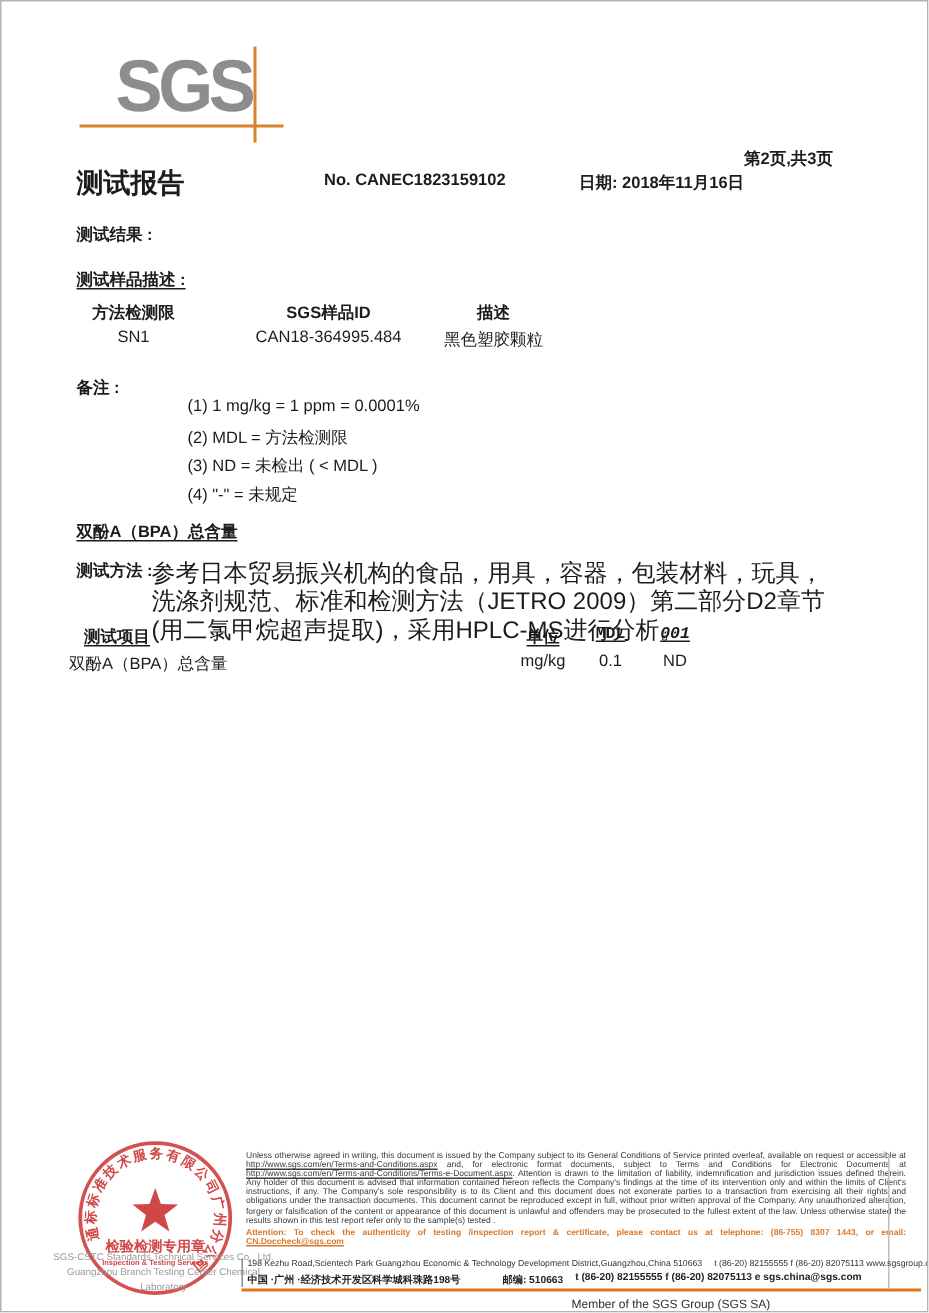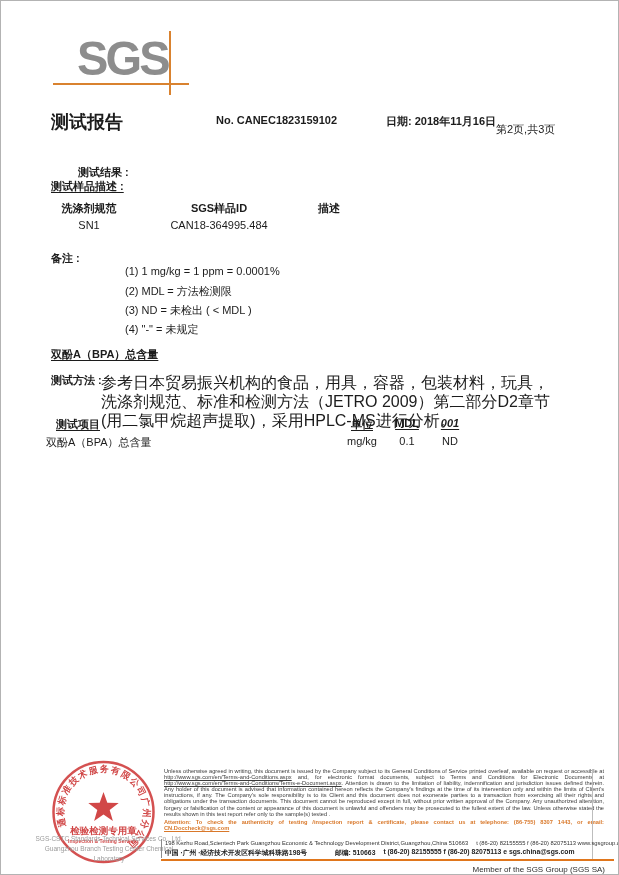--- a/index.html
+++ b/index.html
@@ -17,26 +17,26 @@
     color: #8d8d8d; letter-spacing: -3px; line-height: 1;
     transform: scaleX(0.96); transform-origin: left top;
   }
   .logo-hline { left: 52px; top: 82px; width: 136px; height: 2px; background: #d9822f; }
   .logo-vline { left: 168px; top: 30px; width: 2px; height: 64px; background: #d9822f; }
 
   
   .page-title { left: 50px; top: 109px; font-size: 18px; font-weight: bold; }
   .report-no  { left: 215px; top: 113px; font-size: 11px; font-weight: bold; }
   .report-date{ left: 385px; top: 113px; font-size: 11px; font-weight: bold; }
-  .page-info  { left: 495px; top: 121px; font-size: 11px; font-weight: normal; }
+  .page-info  { left: 495px; top: 97px; font-size: 11px; font-weight: bold; }
 
   .label-11b { font-size: 11px; font-weight: bold; }
   .uline { text-decoration: underline; text-underline-offset: 2px; }
 
-  .results-label { left: 50px; top: 164px; margin-left: 27px; }
+  .results-label { left: 50px; top: 148px; }
   .sample-heading { left: 50px; top: 178px; }
 
   
   .s-col1 { left: 48px;  width: 80px;  text-align: center; }
   .s-col2 { left: 128px; width: 100px; text-align: center; margin-left: 40px; }
   .s-col3 { left: 243px; width: 170px; text-align: center; }
   .s-head { top: 200px; font-size: 11px; font-weight: bold; }
   .s-row  { top: 218px; font-size: 11px; }
 
   .notes-heading { left: 50px; top: 250px; }
@@ -45,21 +45,21 @@
   .bpa-heading { left: 50px; top: 346px; }
   .method-label { left: 50px; top: 372px; }
   .method-text { left: 100px; top: 372px; width: 462px; font-size: 16px; line-height: 19px; }
 
   
   .r-item-h { left: 55px; width: 200px; text-align: left; }
   .r-item   { left: 45px; width: 240px; text-align: left; }
   .r-unit { left: 336px; width: 50px; text-align: center; }
   .r-mdl  { left: 386px; width: 40px; text-align: center; }
   .r-smp  { left: 426px; width: 46px; text-align: center; }
-  .r-head { top: 416px; font-size: 11px; font-weight: bold; }
+  .r-head { top: 416px; font-size: 11px; font-weight: bold; font-family: Liberation Mono, monospace; }
   .r-row  { top: 434px; font-size: 11px; }
   .ital { font-style: italic; }
 
   
   .stamp-svg { left: 45px; top: 754px; }
   .company-en {
     left: 33px; top: 833px; width: 150px; color: #9b9b9b;
     font-size: 6.5px; line-height: 10px; text-align: center;
   }
   .disclaimer {
@@ -71,21 +71,21 @@
     margin-top: 2px; color: #d9782a; font-weight: bold;
   }
   .footer-vrule { left: 591px; top: 768px; width: 1px; height: 90px; background: #bdbdbd; }
   .addr-lrule  { left: 160px; top: 838px; width: 1px; height: 19px; background: #8a8a8a; }
   .addr-en { left: 164px; top: 839px; width: 440px; font-size: 5.8px; color: #333; white-space: nowrap; }
   .addr-cn { left: 164px; top: 847px; width: 440px; font-size: 6.8px; color: #222; font-weight: bold; white-space: nowrap; display: flex; }
   .addr-cn span { font-weight: bold; }
   .addr-gap1 { margin-left: 28px; }
   .addr-gap  { margin-left: 8px; }
   .footer-orange-line { left: 160px; top: 858px; width: 453px; height: 2px; background: #e0761c; }
-  .member-line { left: 392px; top: 864px; width: 212px; text-align: right; font-size: 8px; color: #2e2e2e; }
+  .member-line { left: 380px; top: 864px; width: 212px; text-align: left; font-size: 8px; color: #2e2e2e; }
 
   .stamp-red-text { fill: #cc3333; font-weight: bold; font-family: "Liberation Sans", "DejaVu Sans", sans-serif; }
 </style>
 </head>
 <body>
 
 <div id="page">
 
   <div class="abs sgs-logo">SGS</div>
   <div class="abs logo-hline"></div>
@@ -93,25 +93,26 @@
 
   <div class="abs page-title">测试报告</div>
   <div class="abs report-no">No. CANEC1823159102</div>
   <div class="abs report-date">日期: 2018年11月16日</div>
   <div class="abs page-info">第2页,共3页</div>
 
   <div class="abs results-label label-11b">测试结果 :</div>
 
   <div class="abs sample-heading label-11b uline">测试样品描述 :</div>
 
-  <div class="abs s-head s-col1">洗涤剂规范</div>
+  <div class="abs s-head s-col1">方法检测限</div>
   <div class="abs s-head s-col2">SGS样品ID</div>
   <div class="abs s-head s-col3">描述</div>
   <div class="abs s-row s-col1">SN1</div>
   <div class="abs s-row s-col2">CAN18-364995.484</div>
+  <div class="abs s-row s-col3">黑色塑胶颗粒</div>
 
   <div class="abs notes-heading label-11b">备注 :</div>
   <div class="abs note" style="top:264px">(1) 1 mg/kg = 1 ppm = 0.0001%</div>
   <div class="abs note" style="top:283px">(2) MDL = 方法检测限</div>
   <div class="abs note" style="top:302px">(3) ND = 未检出 ( &lt; MDL )</div>
   <div class="abs note" style="top:321px">(4) "-" = 未规定</div>
 
   <div class="abs bpa-heading label-11b uline">双酚A（BPA）总含量</div>
   <div class="abs method-label label-11b">测试方法 :</div>
   <div class="abs method-text">参考日本贸易振兴机构的食品，用具，容器，包装材料，玩具，洗涤剂规范、标准和检测方法（JETRO 2009）第二部分D2章节(用二氯甲烷超声提取)，采用HPLC-MS进行分析。</div>

